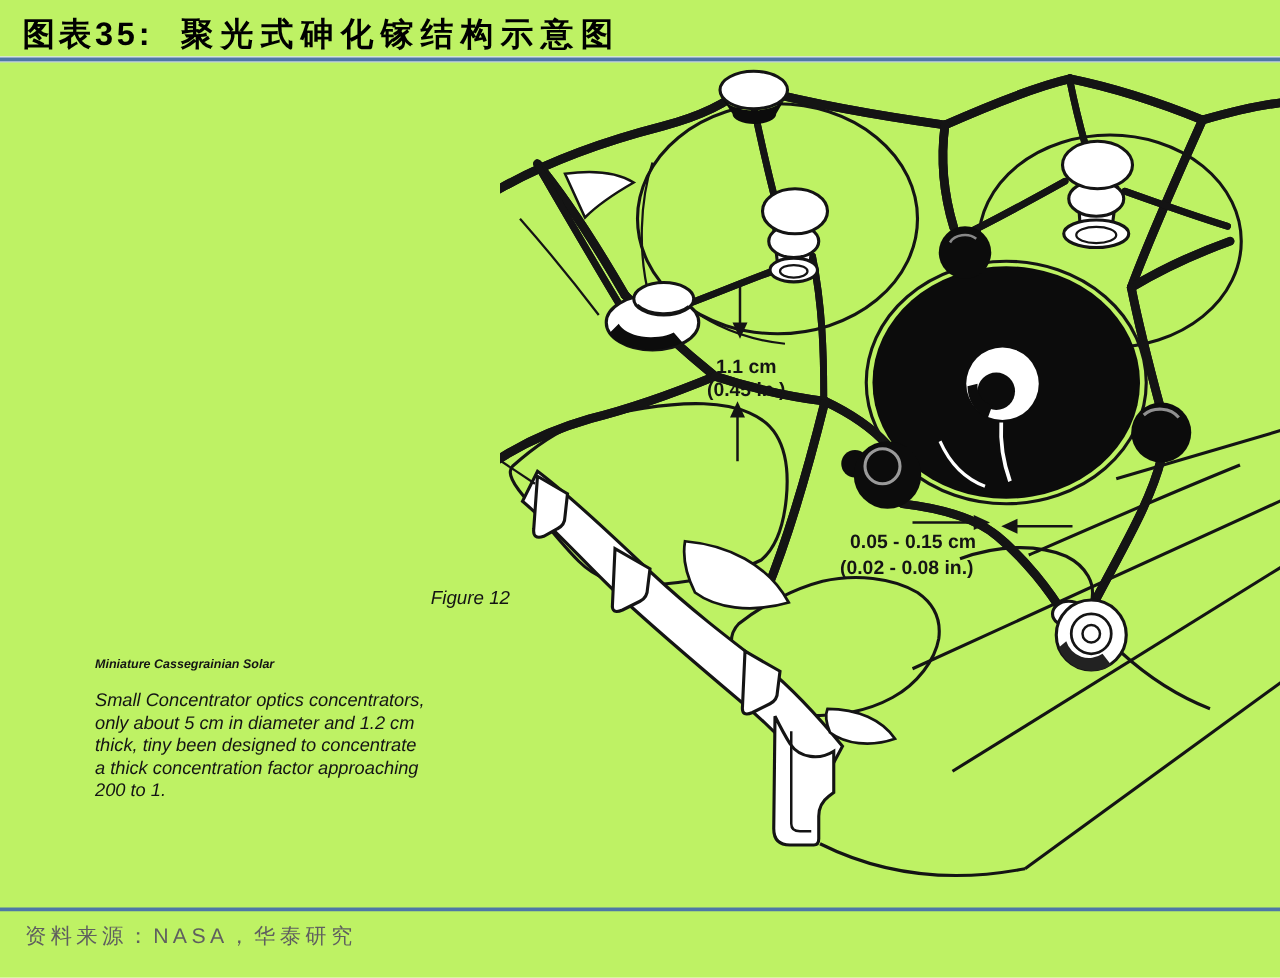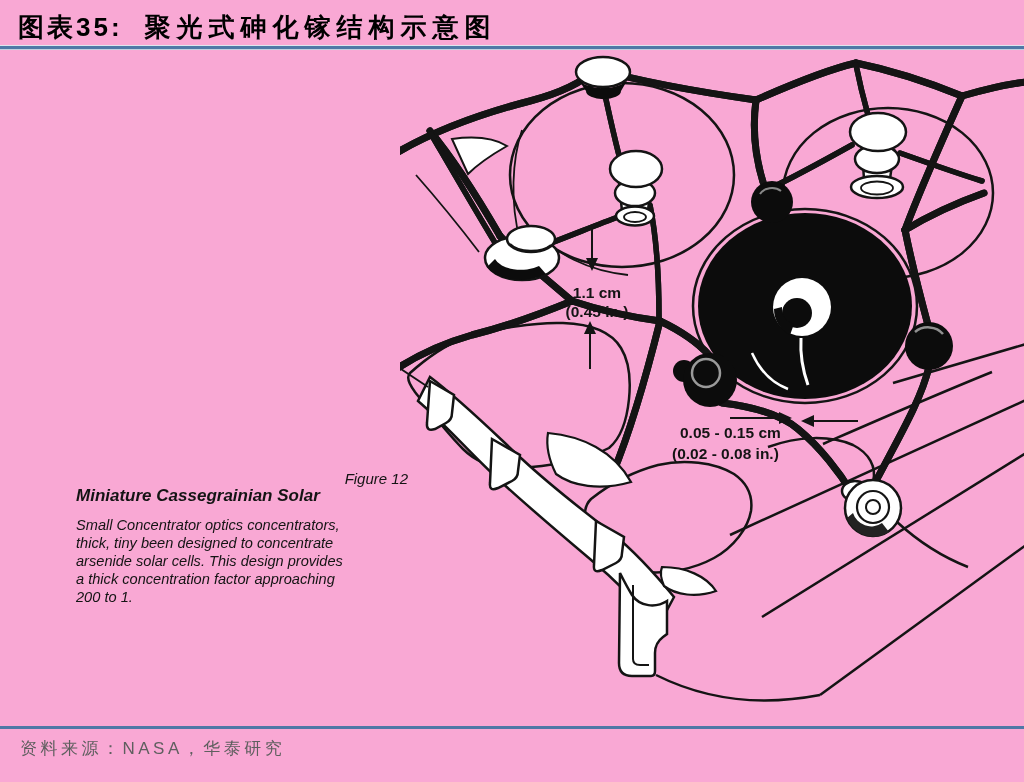--- a/index.html
+++ b/index.html
@@ -1,29 +1,29 @@
 <!DOCTYPE html>
 <html><head>
 <meta charset="utf-8">
 <style>
   html,body{margin:0;padding:0;background:#ffffff;}
   body{width:1024px;height:782px;position:relative;font-family:"Liberation Sans",sans-serif;color:#141414;overflow:hidden;}
 
-  .page{position:absolute;inset:0;background:#f9a8d4;}
+  .page{position:absolute;inset:0;background:#bef264;}
 
   
   .title-row{position:absolute;left:18px;top:10px;white-space:nowrap;font-weight:bold;color:#000;}
   .title-prefix{font-size:26px;letter-spacing:3px;}
   .title-text{font-size:26px;letter-spacing:6px;margin-left:22px;}
   .rule-top{position:absolute;left:0;top:46px;width:1024px;height:3px;background:#4e78a6;box-shadow:0 1px 0 #c2d0df, 0 -1px 0 #dde6ee;}
 
   
   .caption{position:absolute;left:76px;top:470px;width:332px;}
   .fig-num{font-style:italic;font-size:15px;text-align:right;}
-  .cap-heading{font-weight:bold;font-style:italic;font-size:17px;line-height:18px;}
+  .cap-heading{margin-top:36px;font-weight:bold;font-style:italic;font-size:10px;line-height:18px;}
   .cap-body{margin-top:11px;font-style:italic;font-size:14.6px;line-height:18px;}
 
   
   .diagram{position:absolute;left:400px;top:55px;width:624px;height:675px;}
   .sb{stroke:#141414;stroke-width:7;fill:none;stroke-linecap:round;}
   .sw{stroke:#ffffff;stroke-width:3.4;fill:none;stroke-linecap:round;}
   .lb{stroke:#141414;stroke-width:5.5;fill:none;stroke-linecap:round;}
   .lw{stroke:#ffffff;stroke-width:2.6;fill:none;stroke-linecap:round;}
   .ln{stroke:#141414;stroke-width:2.5;fill:none;}
   .ln2{stroke:#141414;stroke-width:1.8;fill:none;}
@@ -45,22 +45,22 @@
   </div>
   <div class="rule-top"></div>
 
   <div class="caption">
     <div class="fig-num">Figure 12</div>
     <div class="cap-heading">
       <div>Miniature Cassegrainian Solar</div>
     </div>
     <div class="cap-body">
       <div>Small Concentrator optics concentrators,</div>
+      <div>only about 5 cm in diameter and 1.2 cm</div>
       <div>thick, tiny been designed to concentrate</div>
-      <div>arsenide solar cells.  This design provides</div>
       <div>a thick concentration factor approaching</div>
       <div>200 to 1.</div>
     </div>
   </div>
 
   <svg class="diagram" viewBox="0 0 624 675">
 
     <g>
       <ellipse class="ln" cx="222" cy="120" rx="112" ry="92"></ellipse>
       <path class="ln2" d="M 122,75 C 112,105 110,148 120,185"></path>

